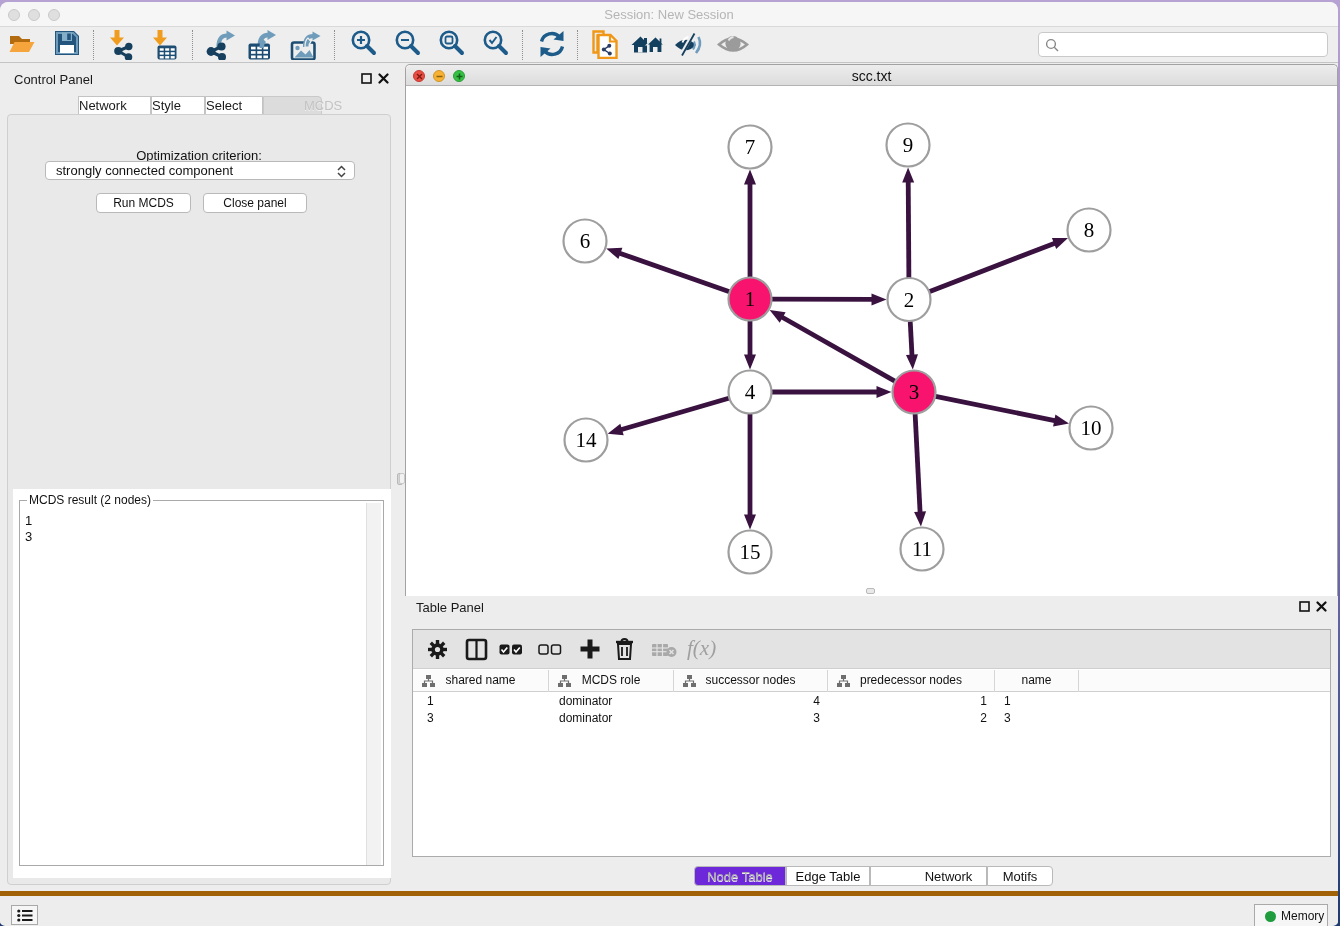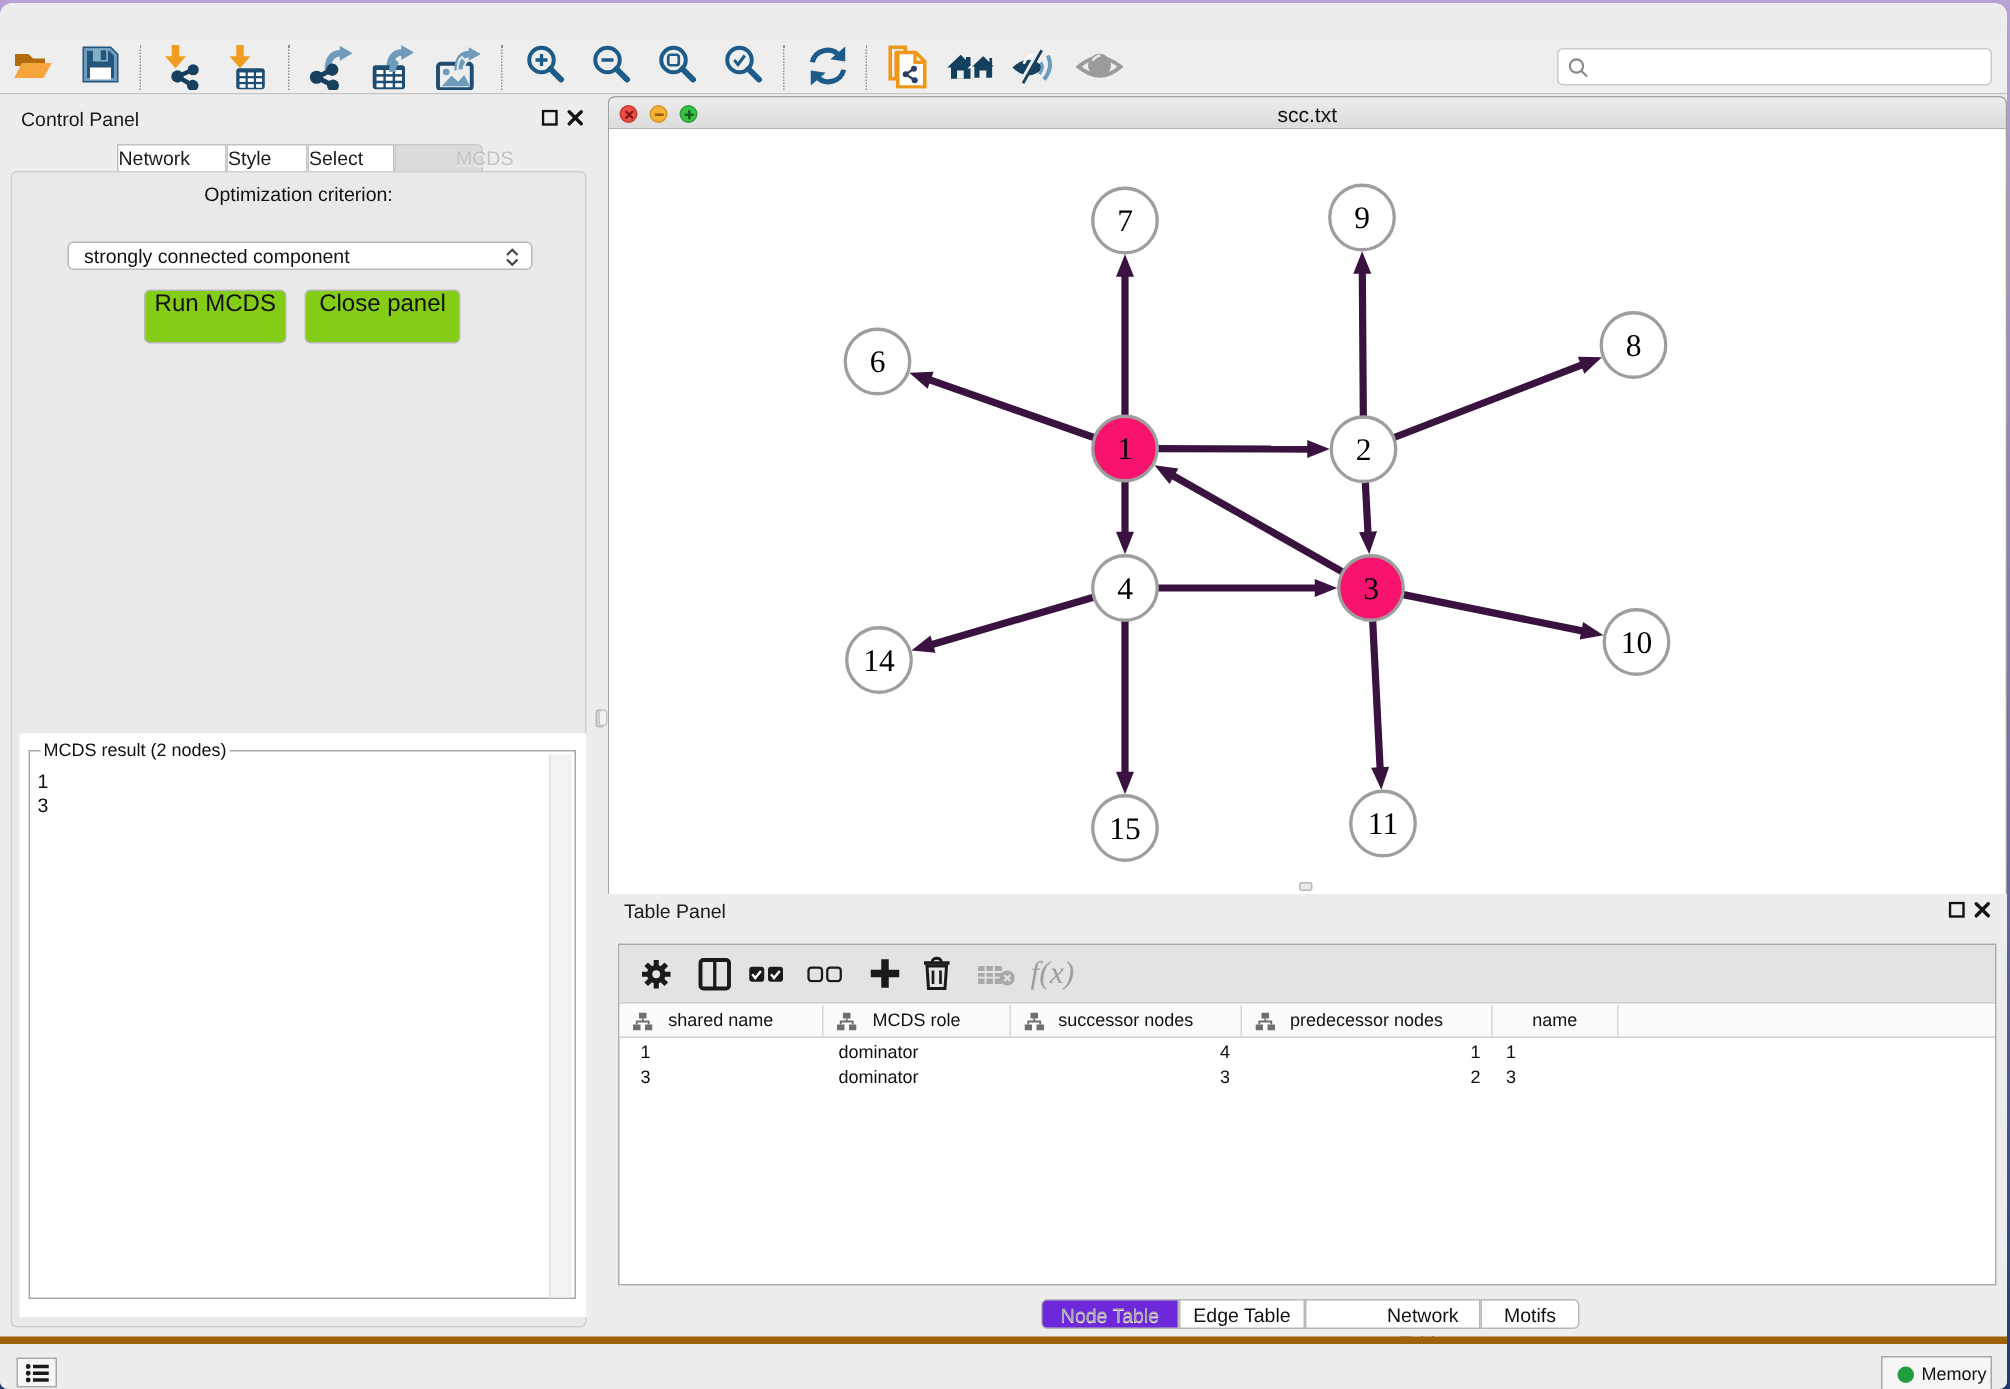--- a/index.html
+++ b/index.html
@@ -25,25 +25,25 @@
 
 #main { position:absolute; left:0; top:61px; width:1338px; height:828px; background:#ededed; }
 
 #cp-head { position:absolute; left:14px; top:9px; font-size:13px; color:#1a1a1a; }
 .panebtn { position:absolute; top:10px; }
 #cp-tabs { position:absolute; left:78px; top:33px; height:19px; }
 .cptab { position:absolute; top:0; height:19px; background:#fff; border:1px solid #c3c3c3; 
   font-size:13px; line-height:18px; color:#1a1a1a; }
 #cp-inner { position:absolute; left:7px; top:51px; width:384px; height:771px; background:#e9e9e9;
   border:1px solid #cfcfcf; border-radius:4px; }
-#opt-label { position:absolute; left:0; top:7px; width:100%; text-align:center; font-size:13px; }
+#opt-label { position:absolute; left:0; top:33px; width:100%; text-align:center; font-size:13px; }
 #opt-select { position:absolute; left:37px; top:46px; width:310px; height:19px; background:#ffffff;
   border:1px solid #b9b9b9; border-radius:4px; font-size:13px; line-height:17px; padding-left:10px; color:#111; }
-.btn { position:absolute; top:78px; height:36px; background:#84cc16; border:1px solid #b9b9b9;
-  border-radius:4px; text-align:center; font-size:16px; line-height:18px; color:#111; }
+.btn { position:absolute; top:78px; height:20px; background:#ffffff; border:1px solid #b9b9b9;
+  border-radius:4px; text-align:center; font-size:12px; line-height:18px; color:#111; }
 #mcds-white { position:absolute; left:5px; top:374px; width:378px; height:389px; background:#fff; }
 #mcds-fs { position:absolute; left:6px; top:11px; width:365px; height:366px; border:1px solid #a9a9a9; }
 #mcds-legend { position:absolute; left:7px; top:-8px; background:#fff; padding:0 2px; font-size:12px; }
 #mcds-scroll { position:absolute; right:2px; top:2px; width:15px; height:362px; background:#f2f2f2; border-left:1px solid #e0e0e0; }
 #cp-scrollbar { position:absolute; left:396px; top:52px; width:8px; height:770px; background:#ededed; }
 #cp-thumb { position:absolute; left:1px; top:358px; width:6px; height:12px; background:#d6d6d6; border:1px solid #b9b9b9; border-radius:2px;}
 
 #netwin { position:absolute; left:405px; top:1px; width:933px; height:532px;
   border:1px solid #a2a2a2; border-bottom:none; border-radius:5px 5px 0 0; background:#fff; }
 #net-titlebar { position:absolute; left:0; top:0; width:100%; height:21px;
@@ -67,20 +67,26 @@
 
 #statusbar { position:absolute; left:0; top:889px; width:1338px; height:33px; background:#ededed; border-top:5px solid #a16207; }
 #listbtn { position:absolute; left:11px; top:9px; width:27px; height:20px; background:#f6f6f6; border:1px solid #a9a9a9; }
 #membtn { position:absolute; left:1254px; top:8px; width:74px; height:23px; background:#f6f6f6; border:1px solid #a9a9a9; font-size:12px; }
 #membtn .dot { position:absolute; left:10px; top:6px; width:11px; height:11px; border-radius:50%; background:#1f9c3d; }
 #membtn .lbl { position:absolute; left:26px; top:4px; color:#111; }
 </style>
 </head>
 <body>
 <div id="win">
+  <div id="titlebar">
+    <div class="tl" style="left:8px;"></div>
+    <div class="tl" style="left:28px;"></div>
+    <div class="tl" style="left:48px;"></div>
+    <div id="title-text">Session: New Session</div>
+  </div>
   <div id="toolbar">
 
     <svg class="ticon" style="left:8px;" width="28" height="28" viewBox="0 0 28 28">
       <path d="M2 7 h9 l3 3 h8 v5 h-20 z" fill="#b36b10"></path>
       <path d="M6.5 13 h20 l-5.5 10 h-19.5 z" fill="#f5a53c"></path>
     </svg>
 
     <svg class="ticon" style="left:53px;" width="28" height="28" viewBox="0 0 28 28">
       <path d="M2 2 h19 l5 5 v19 h-24 z" fill="#23557d"></path>
       <path d="M4 4 h16.2 l3.8 3.8 v16.2 h-20 z" fill="none" stroke="#6f9cba" stroke-width="2"></path>

